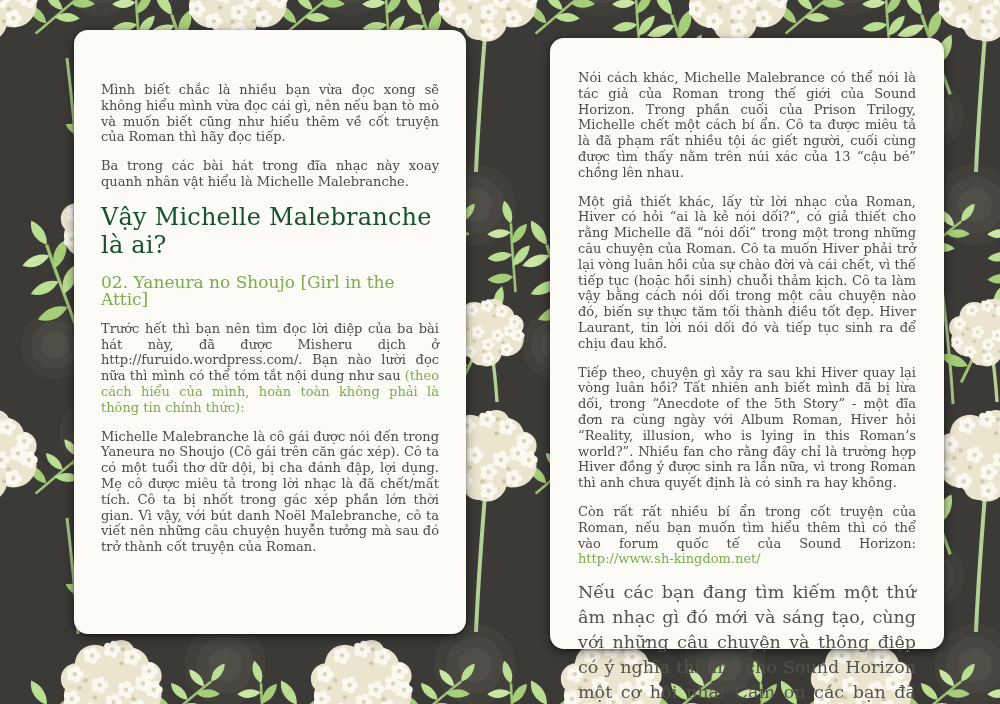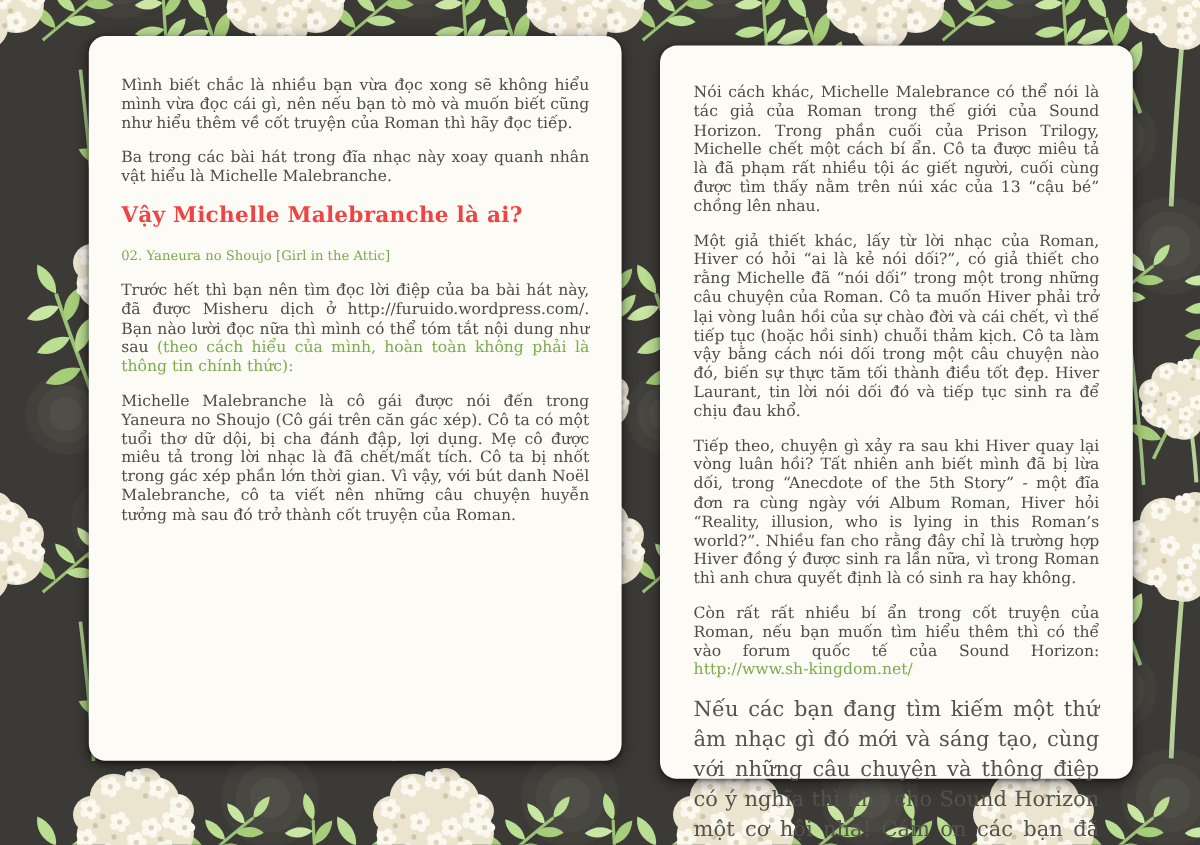--- a/index.html
+++ b/index.html
@@ -8,34 +8,34 @@
     background:#3b3a36;
     font-family:"DejaVu Serif", serif;
   }
   #bg-svg { position:absolute; left:0; top:0; width:1000px; height:704px; }
   .page {
     position:absolute; box-sizing:border-box;
     background:#fcfbf6; border-radius:14px;
     box-shadow:0 3px 12px rgba(0,0,0,0.45), 0 1px 3px rgba(0,0,0,0.35);
     color:#4c4b45;
   }
-  #left-page  { left:74px;  top:30px; width:444px; height:604px; padding:34px 27px 0 27px; }
+  #left-page  { left:74px;  top:30px; width:392px; height:604px; padding:52px 27px 0 27px; }
   #right-page { left:550px; top:38px; width:394px; height:611px; padding:32px 28px 15px 28px; }
   .para {
     font-size:13px; line-height:15.8px; text-align:justify; margin:0 0 13px 0;
   }
   .para.large {
     font-size:17.5px; line-height:25px; color:#53524c; margin-top:9px;
   }
   .heading {
-    font-size:18px; font-weight:bold; color:#ef4444;
+    font-size:24px; font-weight:normal; color:#14532d;
     margin:7px 0 15px 0; letter-spacing:0.2px;
   }
   .songlist { margin:0 0 13px 0; }
-  .songlist div { font-size:11px; line-height:17px; color:#7aab4d; }
+  .songlist div { font-size:17px; line-height:17px; color:#7aab4d; }
   .green { color:#7aab4d; }
 </style>
 </head>
 <body>
 
 <svg id="bg-svg" viewBox="0 0 1000 704" xmlns="http://www.w3.org/2000/svg">
   <defs>
     <path id="leafShape" d="M0 0 C 6 -8, 15 -10, 23 -6 C 16 2, 7 3, 0 0 Z"></path>
     <g id="floret">
       <g fill="#faf8ef">

